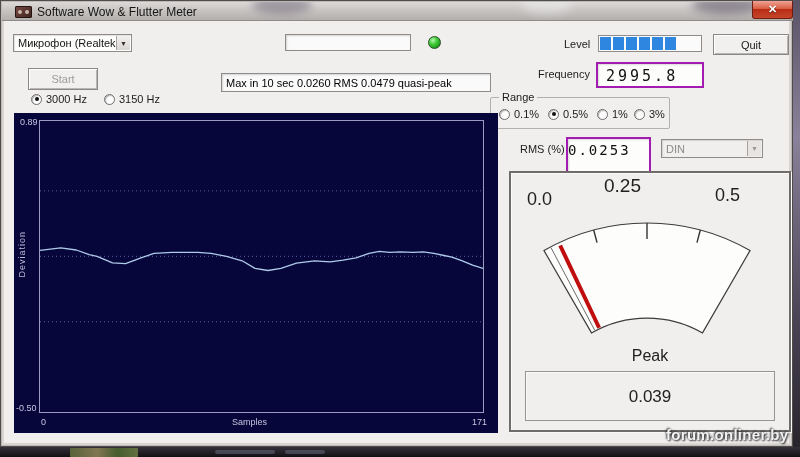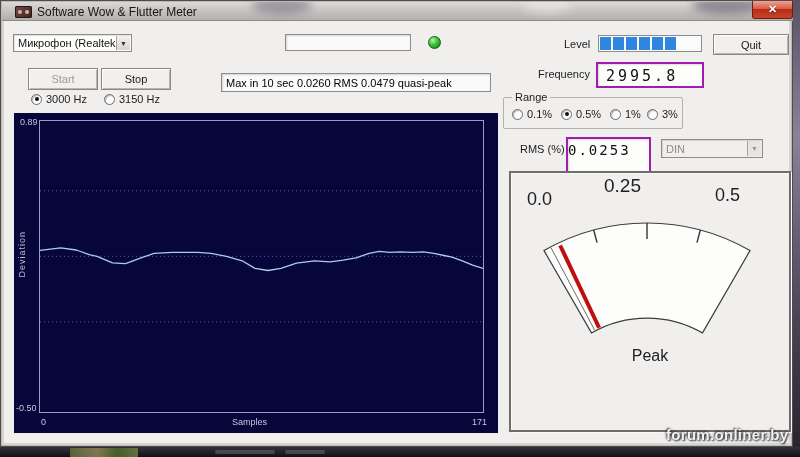--- a/index.html
+++ b/index.html
@@ -124,37 +124,36 @@
       <div class="seg fill"></div>
       <div class="seg fill"></div>
       <div class="seg fill"></div>
       <div class="seg fill"></div>
       <div class="seg"></div>
       <div class="seg"></div>
     </div>
   <button class="btn" style="left:712px; top:33px; width:76px; height:21px;">Quit</button>
 
   <button class="btn disabled" style="left:27px; top:67px; width:70px; height:22px;">Start</button>
-  <button class="btn" style="left:100px; top:67px; width:70px; height:22px;">Stop</button>
 
   <div class="radio on" style="left:30px; top:92px;">
     <span class="dot"></span>
     <span class="rlabel">3000 Hz</span>
   </div>
   <div class="radio" style="left:103px; top:92px;">
     <span class="dot"></span>
     <span class="rlabel">3150 Hz</span>
   </div>
 
   <div class="sunken" style="position:absolute; left:220px; top:72px; width:270px; height:19px; font-size:11px; line-height:18px; padding-left:4px; white-space:nowrap; overflow:hidden;">Max in 10 sec 0.0260 RMS 0.0479 quasi-peak</div>
 
   <div class="lbl" style="left:537px; top:67px;">Frequency</div>
   <div class="mono-box" style="left:595px; top:61px; width:108px; height:26px; font-size:15px; line-height:25px; letter-spacing:3px; padding-left:8px;">2995.8</div>
 
-  <div class="groupbox" style="left:502px; top:96px; width:180px; height:32px;padding-left:43px;">
+  <div class="groupbox" style="left:489px; top:96px; width:180px; height:32px;padding-left:43px;">
     <span class="glegend">Range</span>
     <div class="radio" style="left:8px; top:10px;">
       <span class="dot"></span>
       <span class="rlabel">0.1%</span>
     </div>
     <div class="radio on" style="left:57px; top:10px;">
       <span class="dot"></span>
       <span class="rlabel">0.5%</span>
     </div>
     <div class="radio" style="left:106px; top:10px;">
@@ -197,20 +196,21 @@
     <div class="scale-lbl" style="left:204px; top:12px;">0.5</div>
     <svg class="gauge-svg" id="gauge-svg" viewBox="0 0 278 257">
         <path d="M 33.0 77.6 A 206 206 0 0 1 239.0 77.6 L 191.5 159.9 A 111 111 0 0 0 80.5 159.9 Z" fill="#fdfdfc" stroke="#3c3c3c" stroke-width="1.2"></path>
         <line x1="82.68327670888073" y1="57.019279784451925" x2="86.0479242952135" y2="69.57631552620981" stroke="#333" stroke-width="1.4"></line>
         <line x1="136" y1="50" x2="136" y2="66" stroke="#333" stroke-width="1.4"></line>
         <line x1="189.31672329111927" y1="57.019279784451925" x2="185.9520757047865" y2="69.57631552620981" stroke="#333" stroke-width="1.4"></line>
         <line x1="40.074388076582466" y1="74.82804583181783" x2="83.59186080281579" y2="157.01824943006633" stroke="#6a6a6a" stroke-width="1"></line>
         <line x1="49.18229539719755" y1="72.50153633476782" x2="88.10057677086762" y2="154.75946832263054" stroke="#c00d0d" stroke-width="4" stroke-linecap="butt"></line>
       </svg>
     <div class="peak-lbl">Peak</div>
+    <div class="peak-box">0.039</div>
   </div>
 
 </div>
 
 <div class="desktop-right"></div>
 <div class="desktop-bottom"></div>
 <div class="photo-thumb"></div>
 <div class="desk-smudge" style="left:215px; width:60px;"></div>
 <div class="desk-smudge" style="left:285px; width:40px;"></div>
 <div class="watermark">forum.onliner.by</div>

